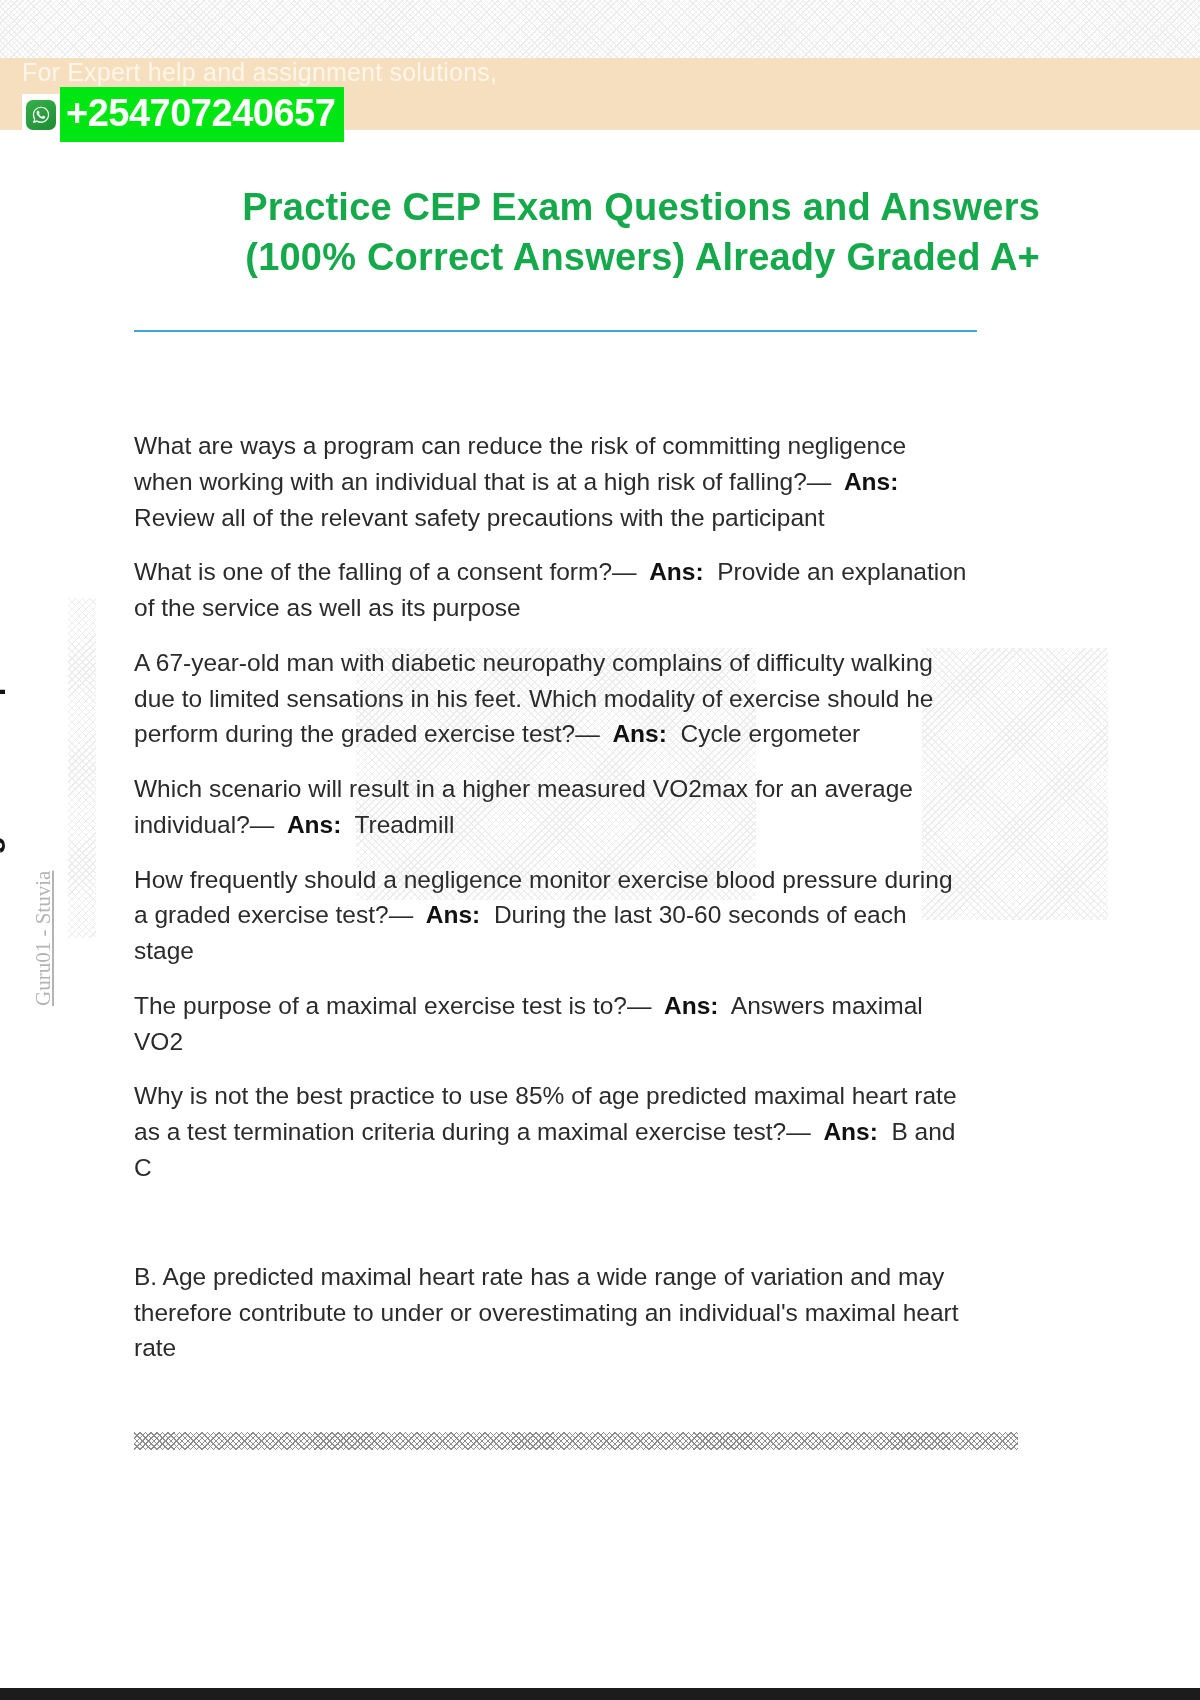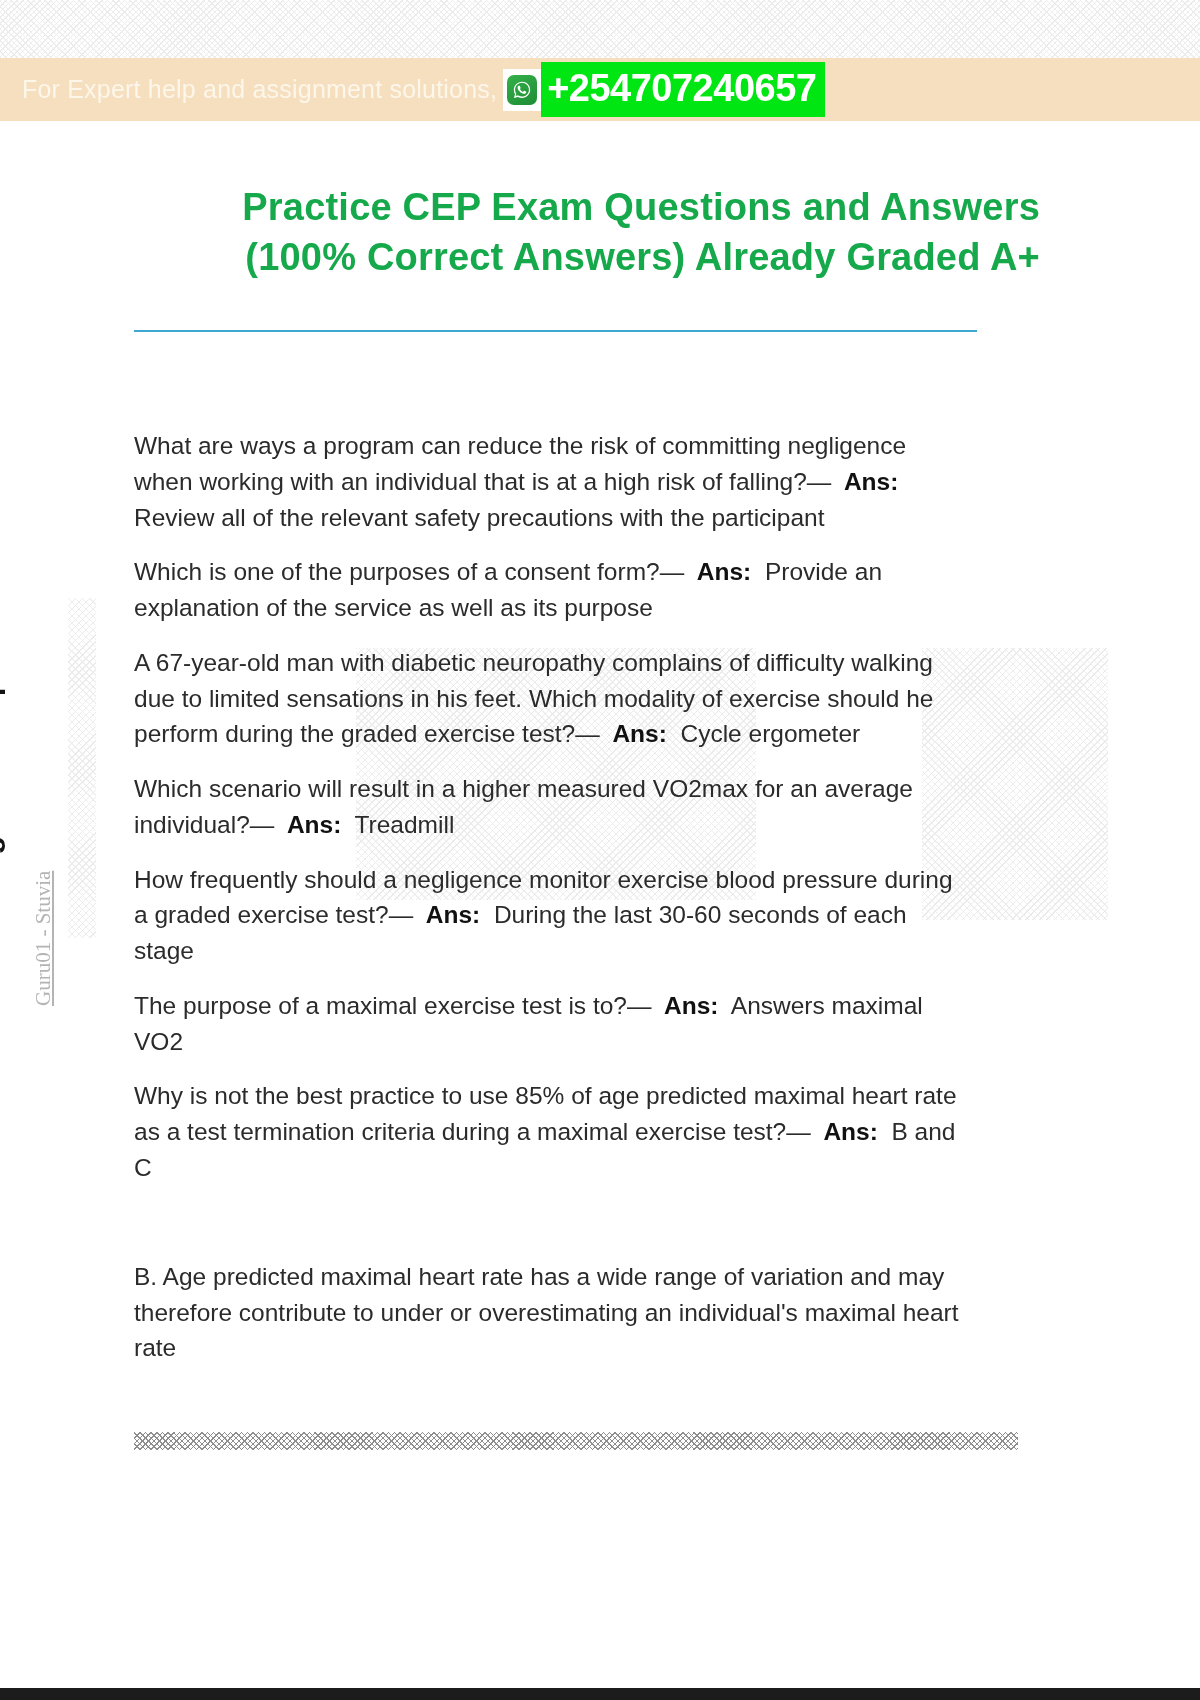--- a/index.html
+++ b/index.html
@@ -35,38 +35,37 @@
       repeating-linear-gradient(45deg, #ececec 0 1px, transparent 1px 4px);
     opacity: .85;
   }
 
   
   .promo-banner {
     position: absolute;
     left: 0;
     top: 58px;
     width: 1200px;
-    height: 63px;
+    height: 72px;
     background: #f5dfbe;
     display: flex;
-    align-items: center;
     padding-left: 22px;
     box-sizing: border-box;
+    flex-direction: column;
   }
   .promo-text {
     font-size: 25px;
     color: #fdf6ea;
     letter-spacing: .2px;
     font-family: "Liberation Sans", sans-serif;
     white-space: nowrap;
   }
   .wa-badge {
     display: inline-flex;
     align-items: center;
-    margin-left: 6px;
   }
   .wa-icon-wrap {
     background: #ffffff;
     width: 38px;
     height: 42px;
     display: flex;
     align-items: center;
     justify-content: center;
   }
   .wa-icon {
@@ -226,21 +225,21 @@
   </div>
 
   <div class="wm wm-left"></div>
   <div class="wm wm-mid"></div>
   <div class="wm wm-right"></div>
 
   <div class="content">
 
     <p class="qa"><span>What are ways a program can reduce the risk of committing negligence when working with an individual that is at a high risk of falling?</span><span class="dash">—</span>&nbsp; <b>Ans:</b>&nbsp; <span>Review all of the relevant safety precautions with the participant</span></p>
 
-    <p class="qa"><span>Which is one of the purposes of a consent form?</span><span class="dash">—</span>&nbsp; <b>Ans:</b>&nbsp; <span>Provide an explanation of the service as well as its purpose</span></p>
+    <p class="qa"><span>What is one of the falling of a consent form?</span><span class="dash">—</span>&nbsp; <b>Ans:</b>&nbsp; <span>Provide an explanation of the service as well as its purpose</span></p>
 
     <p class="qa"><span>A 67-year-old man with diabetic neuropathy complains of difficulty walking due to limited sensations in his feet. Which modality of exercise should he perform during the graded exercise test?</span><span class="dash">—</span>&nbsp; <b>Ans:</b>&nbsp; <span>Cycle ergometer</span></p>
 
     <p class="qa"><span>Which scenario will result in a higher measured VO2max for an average individual?</span><span class="dash">—</span>&nbsp; <b>Ans:</b>&nbsp; <span>Treadmill</span></p>
 
     <p class="qa"><span>How frequently should a negligence monitor exercise blood pressure during a graded exercise test?</span><span class="dash">—</span>&nbsp; <b>Ans:</b>&nbsp; <span>During the last 30-60 seconds of each stage</span></p>
 
     <p class="qa"><span>The purpose of a maximal exercise test is to?</span><span class="dash">—</span>&nbsp; <b>Ans:</b>&nbsp; <span>Answers maximal VO2</span></p>
 
     <p class="qa"><span>Why is not the best practice to use 85% of age predicted maximal heart rate as a test termination criteria during a maximal exercise test?</span><span class="dash">—</span>&nbsp; <b>Ans:</b>&nbsp; <span>B and C</span></p>

